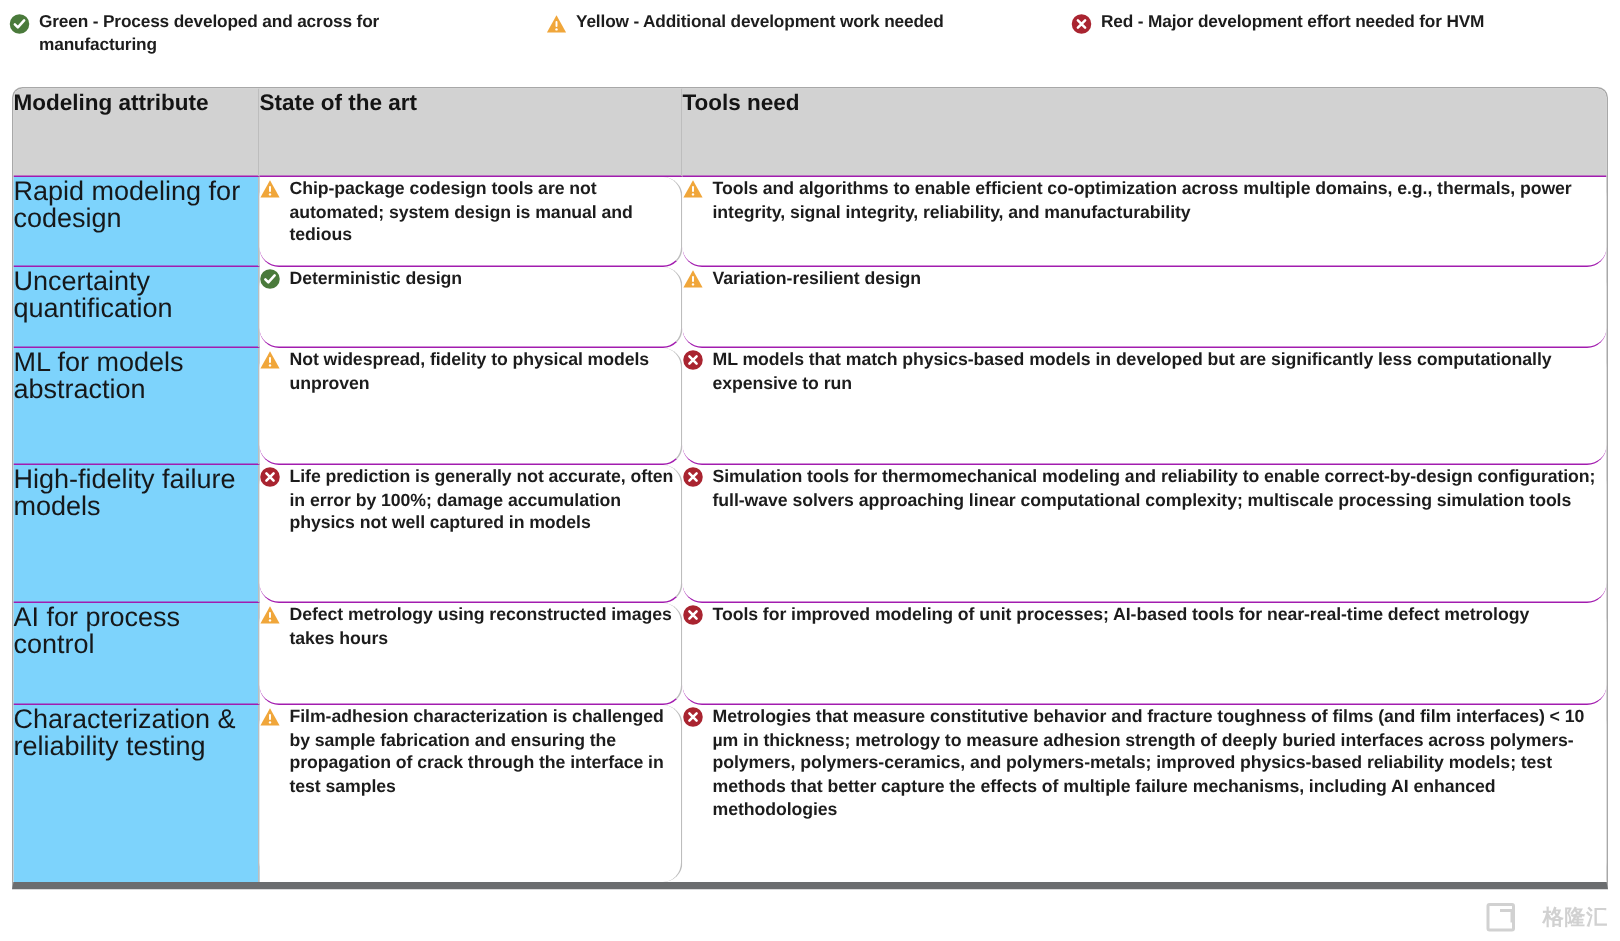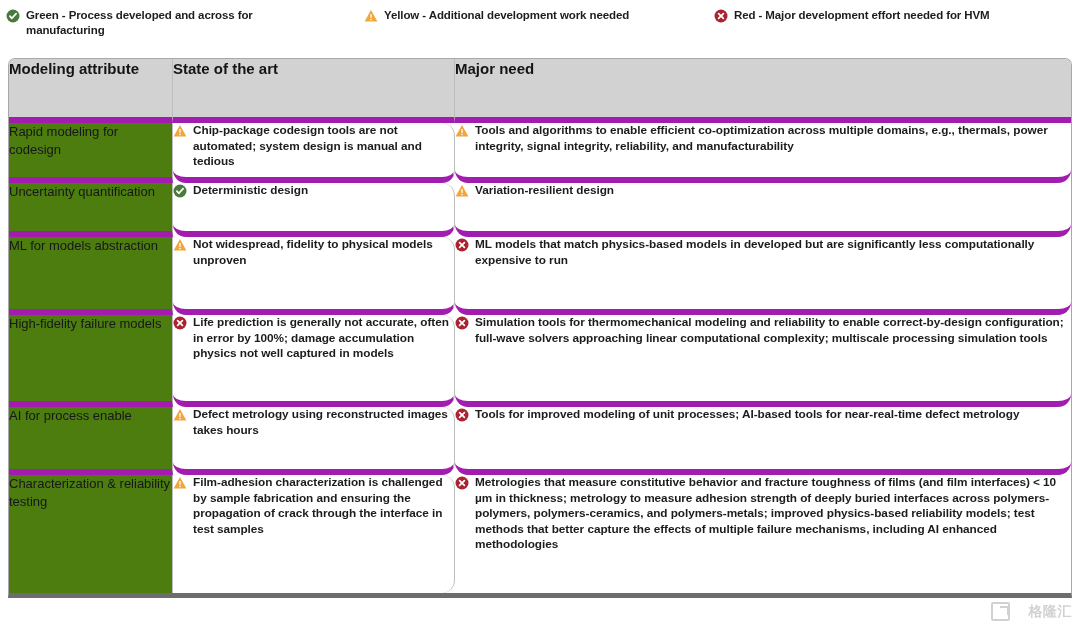--- a/index.html
+++ b/index.html
@@ -70,21 +70,21 @@
     border: 1px solid #a8a8a8;
     border-radius: 7px 7px 0 0;
     border-bottom: 5px solid #6b6d6f;
     overflow: hidden;
   }
   table.matrix th,
   table.matrix td {
     vertical-align: top;
     text-align: left;
     border-right: 1px solid #bdbdbd;
-    border-bottom: 6px solid #a21caf;
+    border-bottom: 1px solid #a21caf;
     padding: 0;
   }
   table.matrix th:last-child,
   table.matrix td:last-child { border-right: none; }
   table.matrix tr:last-child td { border-bottom: none; }
 
   
   thead th {
     background: #d2d2d2;
     height: 58px;
@@ -96,23 +96,23 @@
     border-bottom: 1px solid #a8a8a8;
     padding: 4px 8px;
     line-height: 19px;
   }
   thead th.c1 { width: 163px; }
   thead th.c2 { width: 281px; }
   thead th.c3 { width: 616px; }
 
   
   td.attr {
-    background: #4d7c0f;
+    background: #7dd3fc;
     padding: 14px 10px 14px 12px;
-    font-size: 13px;
+    font-size: 18px;
     line-height: 18px;
     font-weight: 500;
     color: #16181a;
   }
 
   
   td.cell {
     padding: 14px 12px 14px 10px;
     background: #ffffff;
     border-radius: 13px;
@@ -202,21 +202,21 @@
   </div>
 
 </div>
 
 <div class="table-wrap">
   <table class="matrix">
     <thead>
       <tr>
         <th class="c1">Modeling attribute</th>
         <th class="c2">State of the art</th>
-        <th class="c3">Major need</th>
+        <th class="c3">Tools need</th>
       </tr>
     </thead>
     <tbody id="table-body">
         <tr style="height: 60px;">
           <td class="attr">Rapid modeling for codesign</td>
           <td class="cell">
             <div class="cell-inner">
               <span class="ico">
                 <svg viewBox="0 0 14 14" xmlns="http://www.w3.org/2000/svg">
                   <path d="M7 1.1 L13.4 12.6 L0.6 12.6 Z" fill="#f0a63a"></path>
@@ -311,21 +311,21 @@
                 <svg viewBox="0 0 14 14" xmlns="http://www.w3.org/2000/svg">
                   <circle cx="7" cy="7" r="6.5" fill="#a92430"></circle>
                   <path d="M4.6 4.6 L9.4 9.4 M9.4 4.6 L4.6 9.4" fill="none" stroke="#ffffff" stroke-width="1.7" stroke-linecap="round"></path>
                 </svg>
               </span>
               <span class="cell-text">Simulation tools for thermomechanical modeling and reliability to enable correct-by-design configuration; full-wave solvers approaching linear computational complexity; multiscale processing simulation tools</span>
             </div>
           </td>
         </tr>
         <tr style="height: 68px;">
-          <td class="attr">AI for process enable</td>
+          <td class="attr">AI for process control</td>
           <td class="cell">
             <div class="cell-inner">
               <span class="ico">
                 <svg viewBox="0 0 14 14" xmlns="http://www.w3.org/2000/svg">
                   <path d="M7 1.1 L13.4 12.6 L0.6 12.6 Z" fill="#f0a63a"></path>
                   <rect x="6.35" y="5.0" width="1.3" height="4.0" rx="0.6" fill="#ffffff"></rect>
                   <circle cx="7" cy="10.6" r="0.8" fill="#ffffff"></circle>
                 </svg>
               </span>
               <span class="cell-text">Defect metrology using reconstructed images takes hours</span>

